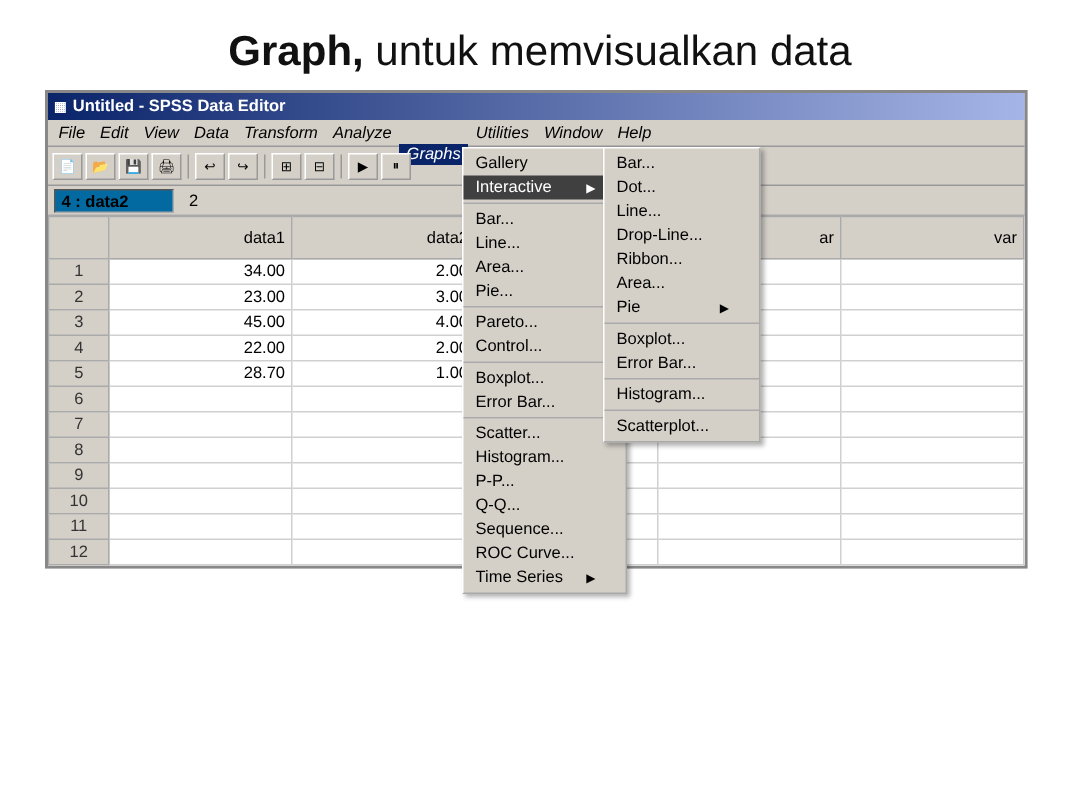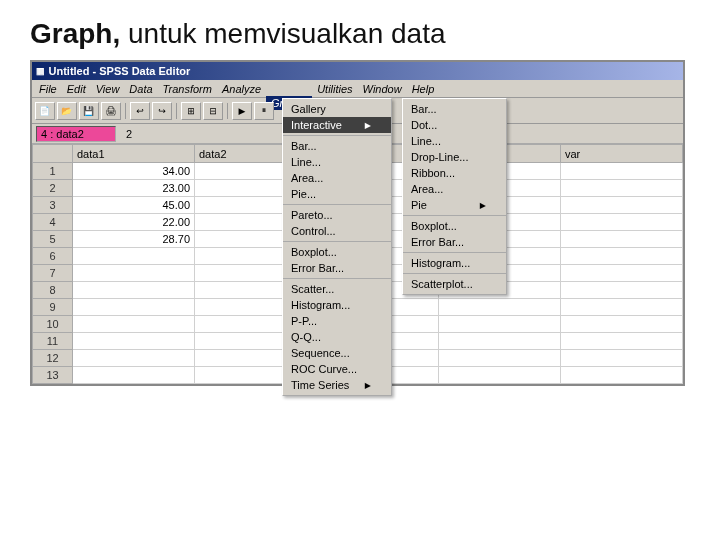--- a/index.html
+++ b/index.html
@@ -9,20 +9,21 @@
       width: 720px;
       height: 540px;
       overflow: hidden;
     }
 
     .slide-title {
       font-size: 28px;
       font-weight: bold;
       padding: 18px 30px 10px 30px;
       color: #111;
+      text-align: center;
     }
     .slide-title span {
       font-weight: normal;
     }
 
     .spss-window {
       margin: 0 30px;
       border: 2px solid #888;
       width: 655px;
       background: #d4d0c8;
@@ -104,48 +105,49 @@
       background: #d4d0c8;
       padding: 2px 4px;
       border-bottom: 1px solid #aaa;
       height: 20px;
       display: flex;
       align-items: center;
       font-size: 11px;
     }
     .cell-ref {
       border: 1px inset #aaa;
-      background: #ec4899;
+      background: #0369a1;
       padding: 0 4px;
       width: 80px;
       height: 16px;
       font-size: 11px;
       display: flex;
-      align-items: center;
+      align-items: flex-end;
+      font-weight: bold;
     }
 
     
     .data-grid {
       background: white;
       overflow: hidden;
       position: relative;
     }
     table {
       border-collapse: collapse;
       font-size: 11px;
       width: 100%;
     }
     th {
       background: #d4d0c8;
       border: 1px solid #aaa;
       padding: 1px 4px;
-      text-align: left;
+      text-align: right;
       font-weight: normal;
       min-width: 40px;
-      height: 18px;
+      height: 28px;
     }
     th.row-header {
       width: 28px;
       background: #d4d0c8;
     }
     td {
       border: 1px solid #d0d0d0;
       padding: 1px 4px;
       text-align: right;
       height: 17px;
@@ -158,21 +160,21 @@
       color: #333;
     }
     td.empty {
       background: white;
     }
 
     
     .graphs-menu {
       position: absolute;
       top: 36px;
-      left: 250px;
+      left: 276px;
       background: #d4d0c8;
       border: 1px solid #aaa;
       border-top: 1px solid #fff;
       border-left: 1px solid #fff;
       box-shadow: 2px 2px 3px rgba(0,0,0,0.3);
       width: 110px;
       z-index: 100;
       padding: 2px 0;
     }
     .graphs-menu-item {
@@ -371,28 +373,20 @@
           <tr>
       <td class="row-num">11</td>
       <td></td>
       <td></td>
       <td class="empty"></td>
       <td class="empty"></td>
       <td class="empty"></td>
     </tr>
           <tr>
       <td class="row-num">12</td>
-      <td></td>
-      <td></td>
-      <td class="empty"></td>
-      <td class="empty"></td>
-      <td class="empty"></td>
-    </tr>
-          <tr>
-      <td class="row-num">13</td>
       <td></td>
       <td></td>
       <td class="empty"></td>
       <td class="empty"></td>
       <td class="empty"></td>
     </tr>
         </tbody>
     </table>
   </div>
 

